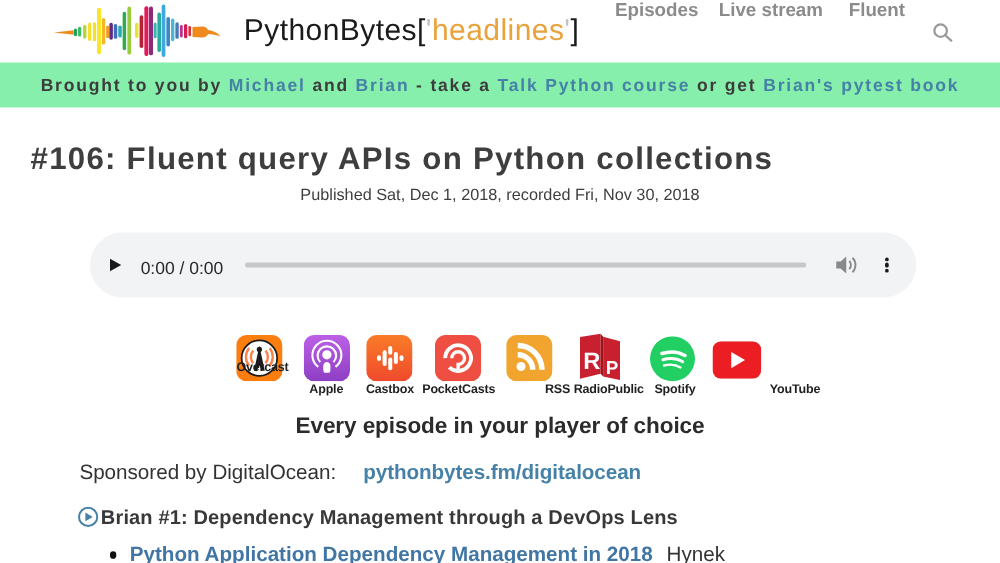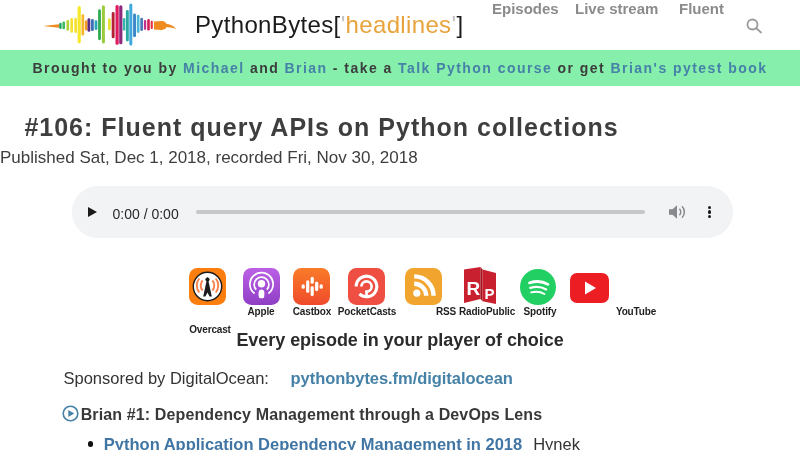--- a/index.html
+++ b/index.html
@@ -14,21 +14,21 @@
   .nav { top:0; font-size:15px; font-weight:bold; color:#8b8b8b; }
 
   
   .infobar { left:0; top:50px; width:800px; height:36px; background:#86efac;
     text-align:center; font-size:14px; font-weight:bold; color:#3c3c3c;
     letter-spacing:1.45px; line-height:37px; }
   .infobar a { color:#4681a7; text-decoration:none; }
 
   h1 { position:absolute; left:0; top:113px; width:643px; text-align:center;
     font-size:25px; color:#3e3e3e; font-weight:bold; letter-spacing:1px; }
-  .sub { left:0; top:147.5px; width:800px; font-size:17px; color:#3e3e3e; }
+  .sub { left:0; top:147.5px; width:800px; text-align:center; font-size:13px; color:#3e3e3e; }
 
   
   .player { left:71.5px; top:186px; width:661px; height:52px; border-radius:26px;
     background:#f1f3f4; }
   .ptri { left:88px; top:207px; width:0; height:0;
     border-left:9px solid #1a1a1a; border-top:5.25px solid transparent; border-bottom:5.25px solid transparent; }
   .ptime { left:112.5px; top:206px; font-size:14px; color:#26282a; }
   .ptrack { left:195.5px; top:209.5px; width:449.5px; height:4px; border-radius:2px; background:#c7c7c7; }
   .pdots { left:707.5px; top:205.6px; }
   .pdots div { width:3.4px; height:3.4px; border-radius:50%; background:#1a1a1a; margin-bottom:1.2px; }
@@ -123,21 +123,21 @@
   <svg class="abs" style="left:189px;top:268px;" width="37" height="37" viewBox="0 0 37 37">
     <rect width="37" height="37" rx="8.5" fill="#fc7e0f"></rect>
     <circle cx="18.5" cy="18.5" r="14.2" fill="#fff" stroke="#1b1b1b" stroke-width="1.4"></circle>
     <path d="M18.5,8.5 L22.8,28.5 L20.6,28.5 L18.5,24.5 L16.4,28.5 L14.2,28.5 Z" fill="#1b1b1b"></path>
     <circle cx="18.5" cy="11.5" r="2.1" fill="#1b1b1b"></circle>
     <path d="M13.6,12.5 A7.5,7.5 0 0 0 13.6,22.5" fill="none" stroke="#f9834a" stroke-width="1.9"></path>
     <path d="M10.3,10.5 A11,11 0 0 0 10.3,24.5" fill="none" stroke="#f9834a" stroke-width="1.9"></path>
     <path d="M23.4,12.5 A7.5,7.5 0 0 1 23.4,22.5" fill="none" stroke="#f9834a" stroke-width="1.9"></path>
     <path d="M26.7,10.5 A11,11 0 0 1 26.7,24.5" fill="none" stroke="#f9834a" stroke-width="1.9"></path>
   </svg>
-  <div class="abs label" style="left:160px;top:324px;width:100px;">Overcast</div>
+  <div class="abs label" style="left:160px;top:289px;width:100px;">Overcast</div>
 
   <svg class="abs" style="left:243px;top:268px;" width="37" height="37" viewBox="0 0 37 37">
     <defs>
         <linearGradient id="ap" x1="0" y1="0" x2="0" y2="1">
       <stop offset="0" stop-color="#bc60e6"></stop>
           <stop offset="1" stop-color="#8e3fc4"></stop>
     </linearGradient>
       </defs>
     <rect width="37" height="37" rx="8.5" fill="url(#ap)"></rect>
     <circle cx="18.5" cy="15.8" r="3.7" fill="#fff"></circle>

